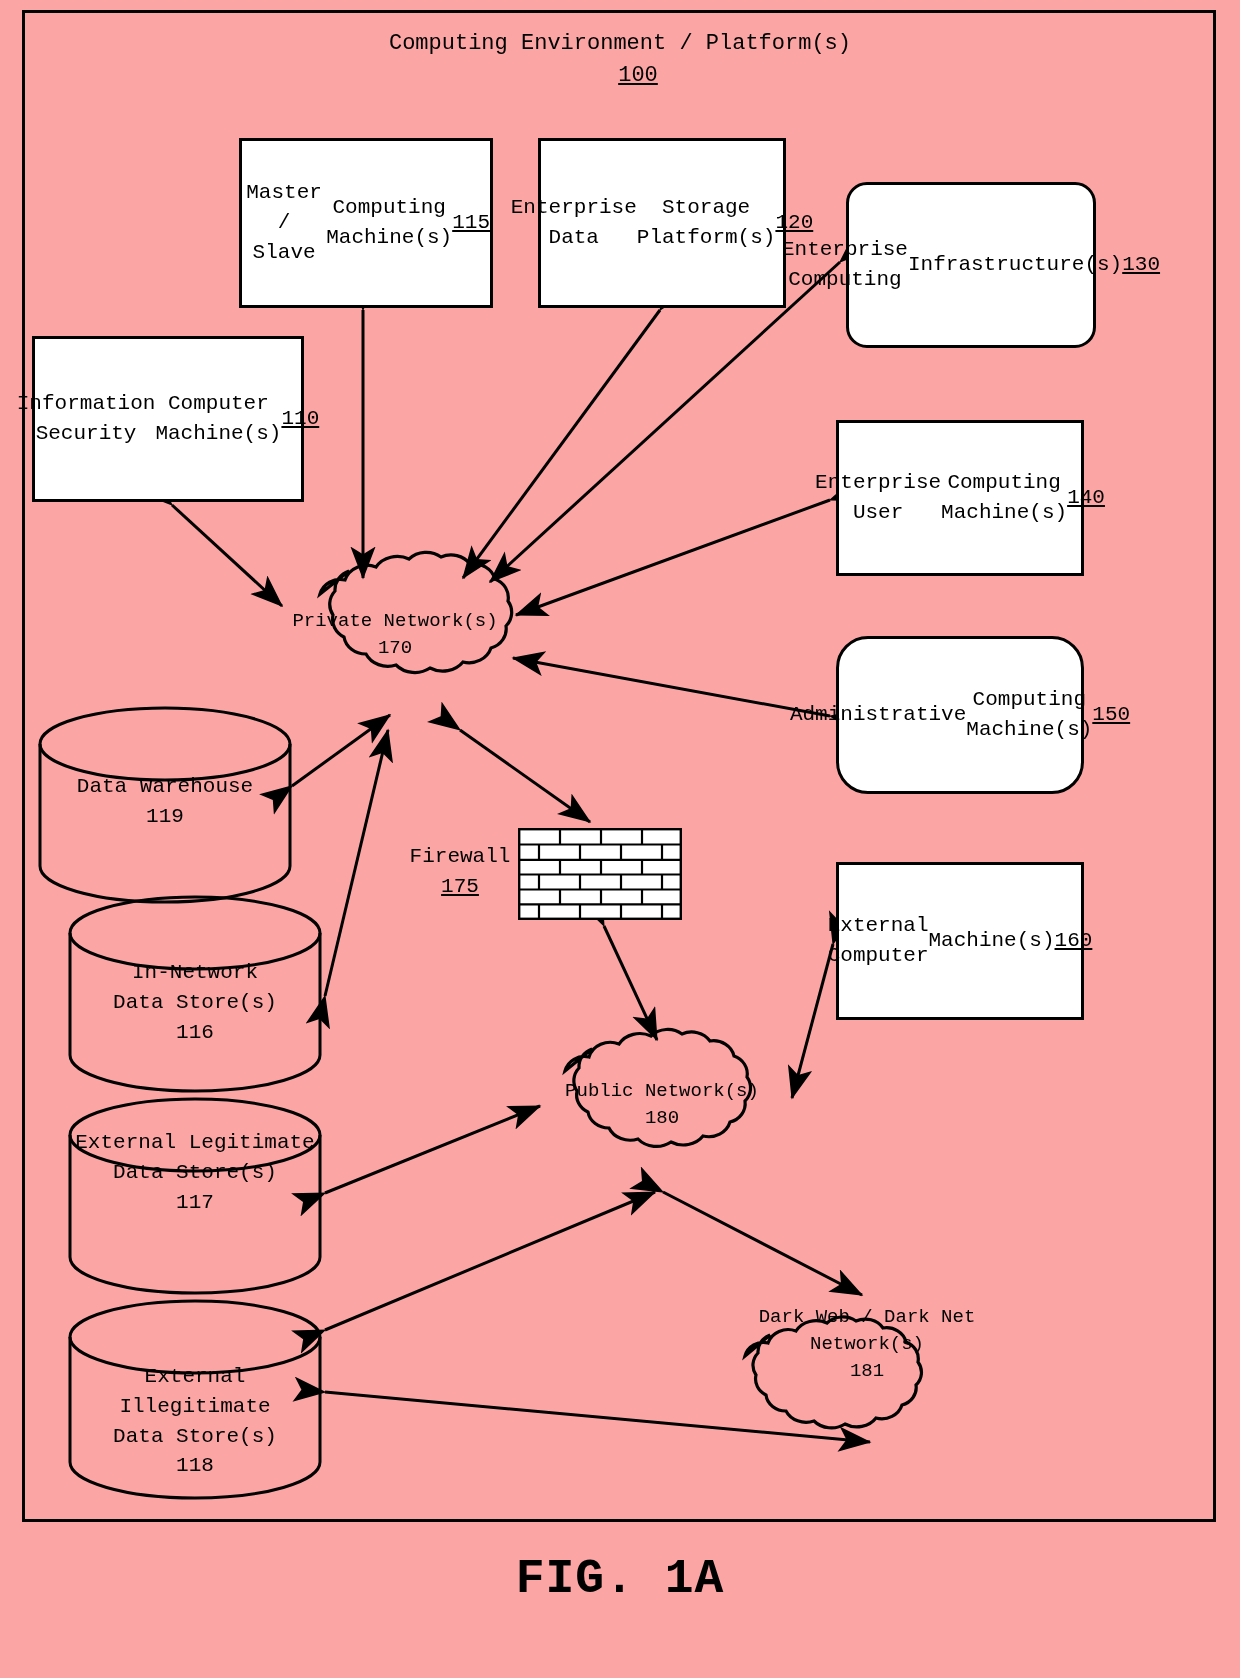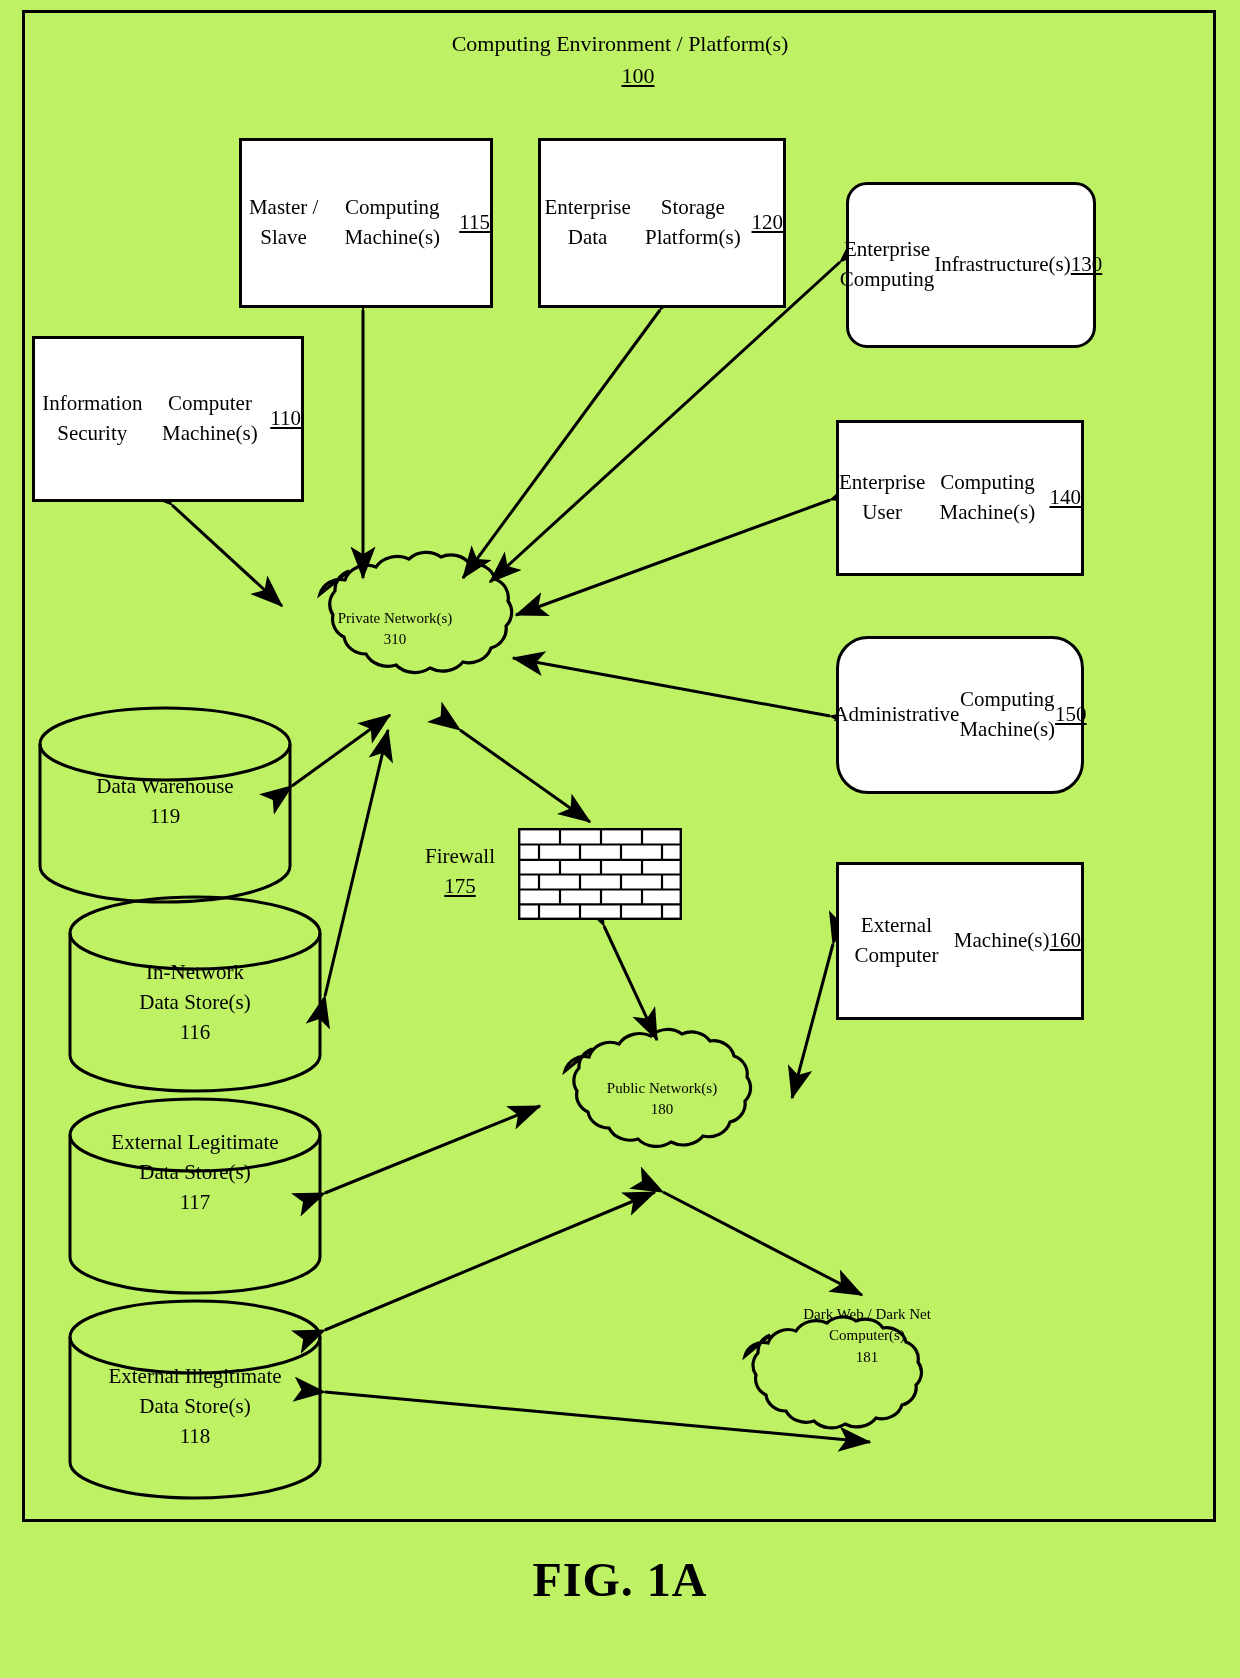--- a/index.html
+++ b/index.html
@@ -4,22 +4,22 @@
 <style>
   html, body {
     margin: 0;
     padding: 0;
     background: #ffffff;
   }
   #page {
     position: relative;
     width: 1240px;
     height: 1678px;
-    background: #bef264;
-    font-family: Liberation Serif, serif;
+    background: #fca5a5;
+    font-family: Liberation Mono, monospace;
     overflow: hidden;
   }
   #border-frame {
     position: absolute;
     left: 22px;
     top: 10px;
     width: 1194px;
     height: 1512px;
     border: 3px solid #000000;
     box-sizing: border-box;
@@ -60,21 +60,21 @@
     line-height: 1.42;
     display: flex;
     flex-direction: column;
     align-items: center;
   }
   .cloud-label {
     position: absolute;
     z-index: 6;
     text-align: center;
     color: #000;
-    font-size: 15px;
+    font-size: 19px;
     line-height: 1.42;
     display: flex;
     flex-direction: column;
     align-items: center;
   }
   #diagram-title {
     position: absolute;
     left: 0;
     top: 28px;
     width: 1240px;
@@ -311,31 +311,31 @@
   </div>
 
   <div class="cyl-label" style="left:70px; top:1362px; width:250px;">
     <span>External Illegitimate</span>
     <span>Data Store(s)</span>
     <span class="ref">118</span>
   </div>
 
   <div class="cloud-label" style="left:280px; top:608px; width:230px;">
     <span>Private Network(s)</span>
-    <span class="ref">310</span>
+    <span class="ref">170</span>
   </div>
 
   <div class="cloud-label" style="left:552px; top:1078px; width:220px;">
     <span>Public Network(s)</span>
     <span class="ref">180</span>
   </div>
 
   <div class="cloud-label" style="left:740px; top:1304px; width:254px;">
     <span>Dark Web / Dark Net</span>
-    <span>Computer(s)</span>
+    <span>Network(s)</span>
     <span class="ref">181</span>
   </div>
 
   <div id="firewall-label">
     <div>Firewall</div>
     <div class="ref">175</div>
   </div>
 
   <svg id="firewall-graphic" viewBox="0 0 164 92">
     <rect x="1.2" y="1.2" width="161.6" height="89.6" fill="#fff" stroke="#000" stroke-width="2.4"></rect>

